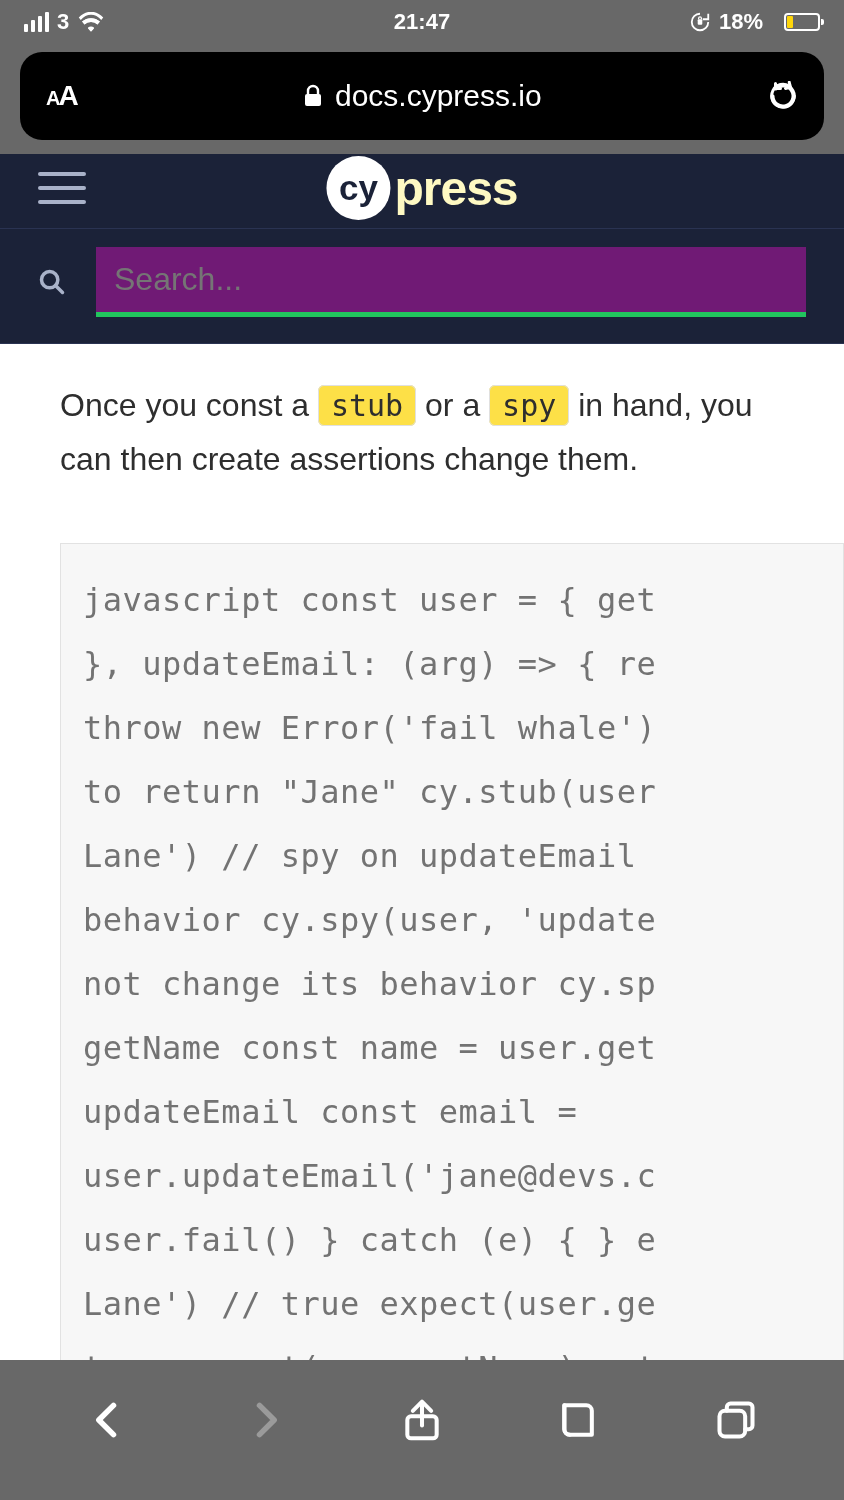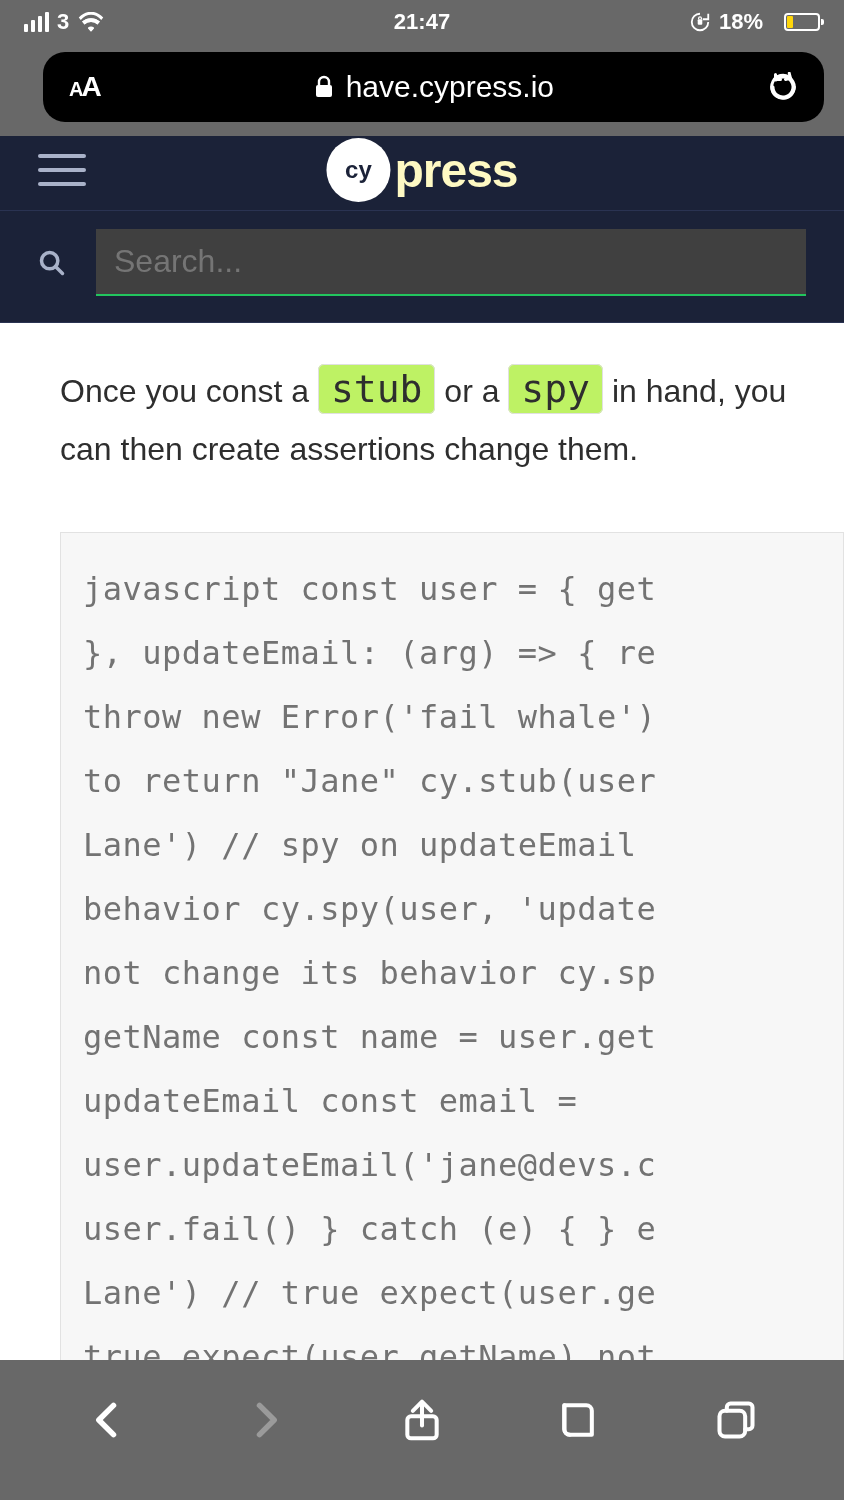--- a/index.html
+++ b/index.html
@@ -14,44 +14,44 @@
   .signal-bars span:nth-child(1){height:8px;} .signal-bars span:nth-child(2){height:12px;}
   .signal-bars span:nth-child(3){height:16px;} .signal-bars span:nth-child(4){height:20px;}
   .wifi-icon { width:28px; height:20px; }
   .battery { display:flex; align-items:center; gap:21px; }
   .battery-body { width:36px; height:18px; border:2px solid #fff; border-radius:4px; position:relative; }
   .battery-body::after { content:''; position:absolute; right:-6px; top:4px; width:3px; height:6px; background:#fff; border-radius:0 2px 2px 0; }
   .battery-fill { position:absolute; left:1px; top:1px; bottom:1px; width:18%; background:#ffd60a; border-radius:1px; }
 
   
   .safari-bar { background:#686868; padding:8px 20px 14px 20px; }
-  .address-pill { background:#000; border-radius:22px; height:70px; display:flex; align-items:center; justify-content:space-between; padding:12px 26px; color:#fff;margin-left:23px; }
+  .address-pill { background:#000; border-radius:22px; height:88px; display:flex; align-items:center; justify-content:space-between; padding:12px 26px; color:#fff; }
   .aa-btn { font-size:28px; font-weight:600; letter-spacing:-2px; }
   .aa-btn .small-a{font-size:20px;}
   .url-wrap { display:flex; align-items:center; gap:12px; color:#fff; font-size:30px; }
   .lock-icon { width:20px; height:24px; }
   .reload-icon { width:30px; height:30px; }
 
   
   .nav { background:#1b2238; color:#fff; padding:18px 0 26px 0; border-bottom:1px solid #2a3352; }
   .nav-top { display:flex; align-items:center; padding:0 38px 24px 38px; position:relative; }
   .hamburger { display:flex; flex-direction:column; gap:10px; cursor:pointer; }
   .hamburger span { width:48px; height:4px; background:#a9b2c9; border-radius:2px; }
   .logo { position:absolute; left:50%; transform:translateX(-50%); display:flex; align-items:center; }
-  .logo-circle { width:64px; height:64px; border-radius:50%; background:#fff; color:#1b2238; display:flex; align-items:center; justify-content:center; font-weight:900; font-size:24px; margin-right:4px; }
+  .logo-circle { width:64px; height:64px; border-radius:50%; background:#fff; color:#1b2238; display:flex; align-items:center; justify-content:center; font-weight:900; font-size:35px; margin-right:4px; }
   .logo-text { font-size:48px; font-weight:800; letter-spacing:-1px; color:#fef9c3; }
   .nav hr { border:none; border-top:1px solid #2a3352; }
   .search-row { display:flex; align-items:center; padding:18px 38px 0 38px; gap:30px; }
   .search-icon { width:28px; height:28px; flex-shrink:0; }
-  .search-input { flex:1; background:#404040; border:none; border-bottom:2px solid #22c55e; color:#8a93ad; font-size:32px; padding:14px 18px; outline:none; }
+  .search-input { flex:1; background:#701a75; border:none; border-bottom:5px solid #22c55e; color:#8a93ad; font-size:32px; padding:14px 18px; outline:none; }
 
   
   .content { padding:34px 0 0 60px; }
   .para { font-size:32px; color:#2e2e2e; line-height:1.7; padding-right:40px; }
-  .code-chip { font-family:ui-monospace,Menlo,Consolas,monospace; background:#bef264; border:1px solid #e0e0e0; border-radius:6px; padding:2px 12px; font-size:38px; }
+  .code-chip { font-family:ui-monospace,Menlo,Consolas,monospace; background:#fde047; border:1px solid #e0e0e0; border-radius:6px; padding:2px 12px; font-size:30px; }
   .code-block { margin-top:56px; background:#f7f7f7; border:1px solid #e2e2e2; padding:24px 20px 24px 22px; font-family:ui-monospace,Menlo,Consolas,monospace; font-size:32px; color:#737373; line-height:2.0; white-space:pre; overflow:hidden; letter-spacing:0.5px; }
 
   
   .toolbar { position:fixed; bottom:0; left:0; right:0; height:140px; background:#686868; display:flex; align-items:center; justify-content:space-around; padding:0 30px 20px 30px; }
   .tb-icon { width:44px; height:44px; color:#fff; }
   .tb-icon.disabled { color:#9a9a9a; }
 </style>
 </head>
 <body>
 
@@ -90,21 +90,21 @@
 <div class="safari-bar">
   <div class="address-pill">
     <span class="aa-btn">
       <span class="small-a">A</span>A
     </span>
     <span class="url-wrap">
       <svg class="lock-icon" viewBox="0 0 20 24" fill="#fff">
         <rect x="2" y="10" width="16" height="12" rx="2"></rect>
         <path d="M5 10V7a5 5 0 0 1 10 0v3" fill="none" stroke="#fff" stroke-width="2.4"></path>
       </svg>
-      <span>have.cypress.io</span>
+      <span>docs.cypress.io</span>
     </span>
     <svg class="reload-icon" viewBox="0 0 24 24" fill="none" stroke="#fff" stroke-width="2.4" stroke-linecap="round">
       <path d="M3 12a9 9 0 1 0 3-6.7"></path>
         <polyline points="6 2 6 6 10 6" fill="#fff"></polyline>
       <path d="M21 12a9 9 0 1 1-3-6.7" transform="scale(-1,1) translate(-24,0)" opacity="0"></path>
       <path d="M20 4a9 9 0 1 1-3-1.5" opacity="0"></path>
       <path d="M4 12a8 8 0 1 0 2.3-5.6"></path>
         <polyline points="7 3 5 7 9 8" opacity="0"></polyline>
       <path d="M20 12A8 8 0 1 1 7 5" opacity="0"></path>
       <path d="M17.6 4.6A9 9 0 1 0 21 12"></path>

